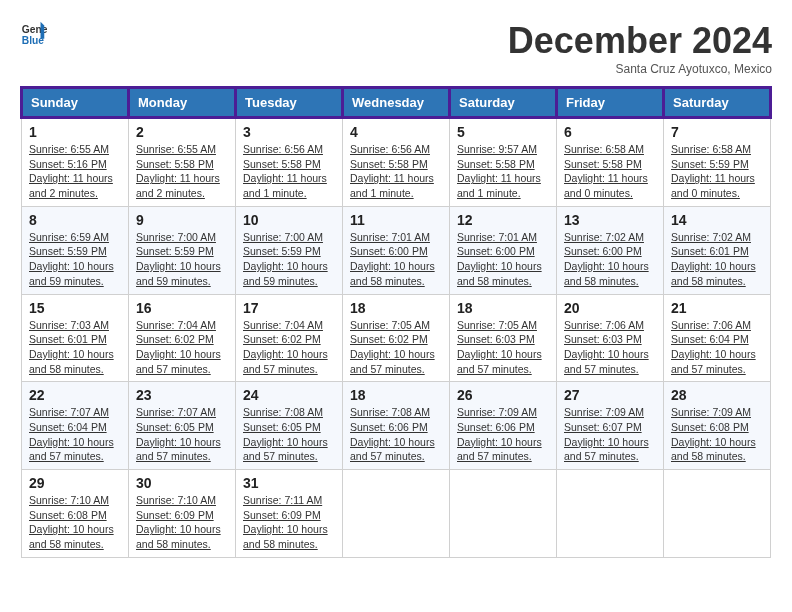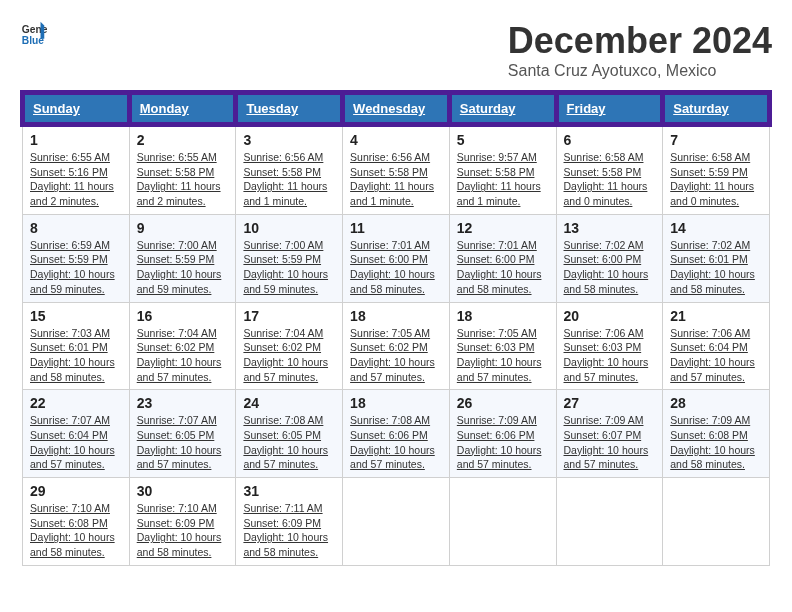--- a/index.html
+++ b/index.html
@@ -19,44 +19,43 @@
     .logo {
       display: flex;
       align-items: center;
       gap: 4px;
     }
     .logo-icon {
       width: 28px;
       height: 28px;
     }
     .title-area {
-      text-align: left;
+      text-align: right;
     }
     .month-title {
       font-size: 36px;
       font-weight: bold;
       color: #333;
     }
     .location-title {
-      font-size: 16px;
+      font-size: 12px;
       color: #555;
     }
     .calendar {
       width: 100%;
       border-collapse: collapse;
     }
     .calendar th {
       background-color: #2e75b6;
       color: white;
       text-align: left;
       padding: 6px 8px;
       font-size: 13px;
       font-weight: bold;
-      border: 5px solid #4c1d95;
-      text-decoration: underline;
+      border: 3px solid #4c1d95;
     }
     .calendar td {
       vertical-align: top;
       padding: 5px 7px;
       border: 1px solid #d0d0d0;
       font-size: 10.5px;
       color: #333;
       width: calc(100%/7);
       min-height: 80px;
       background: #fff;

